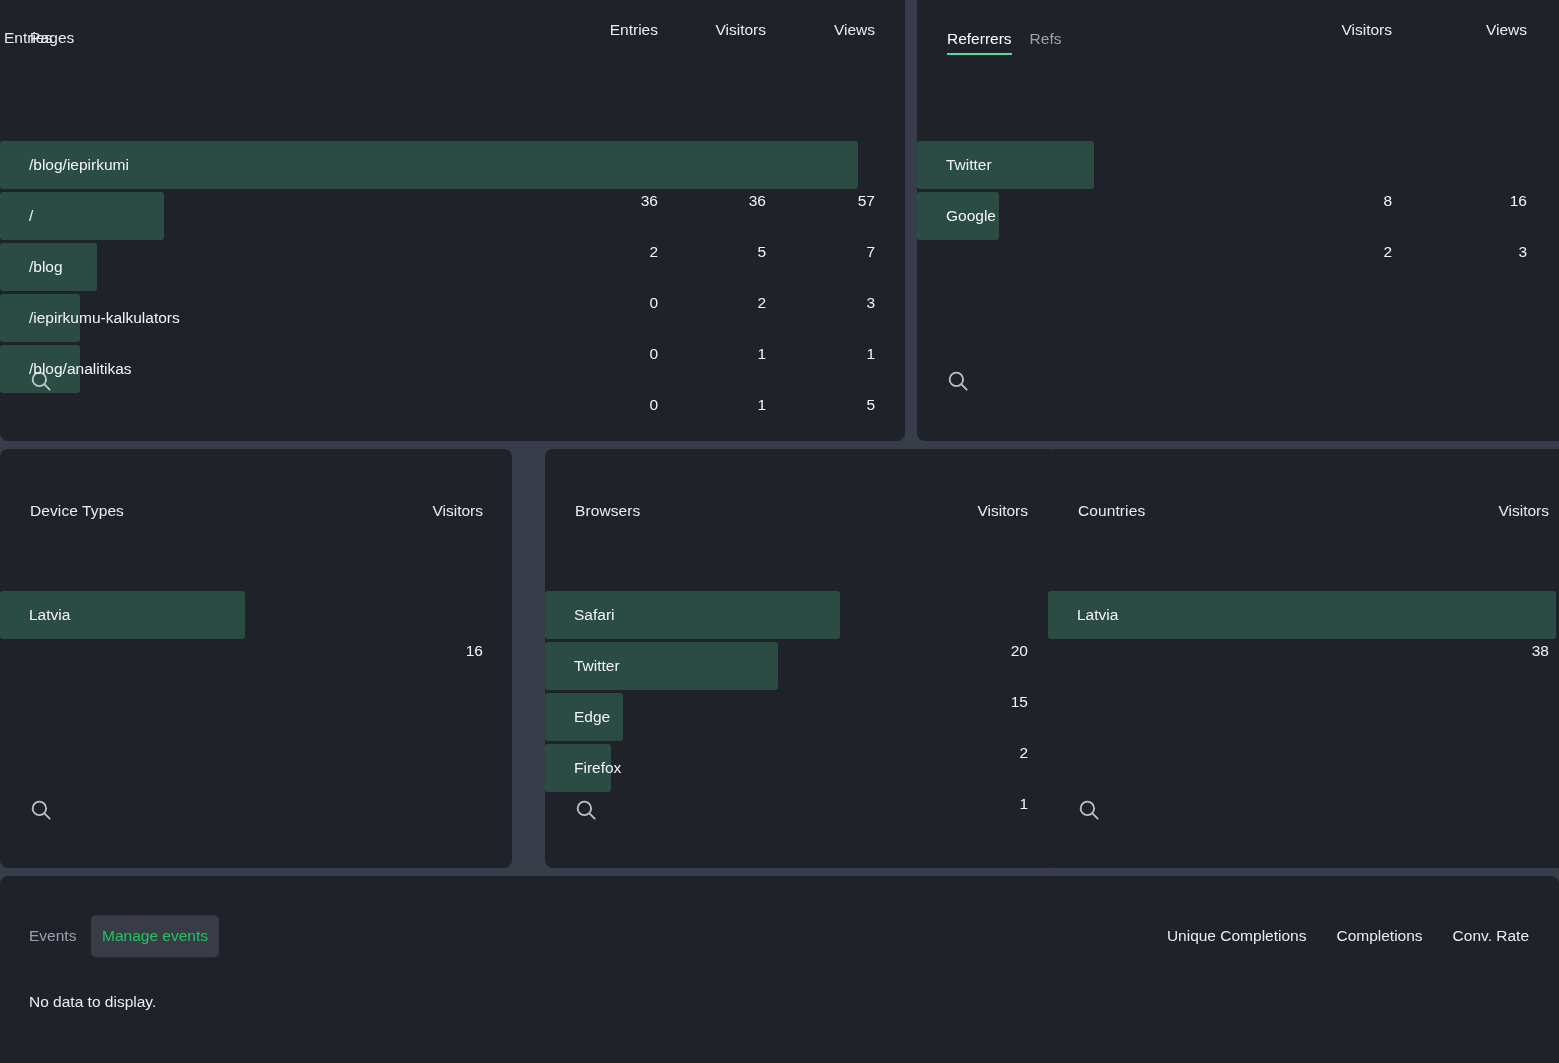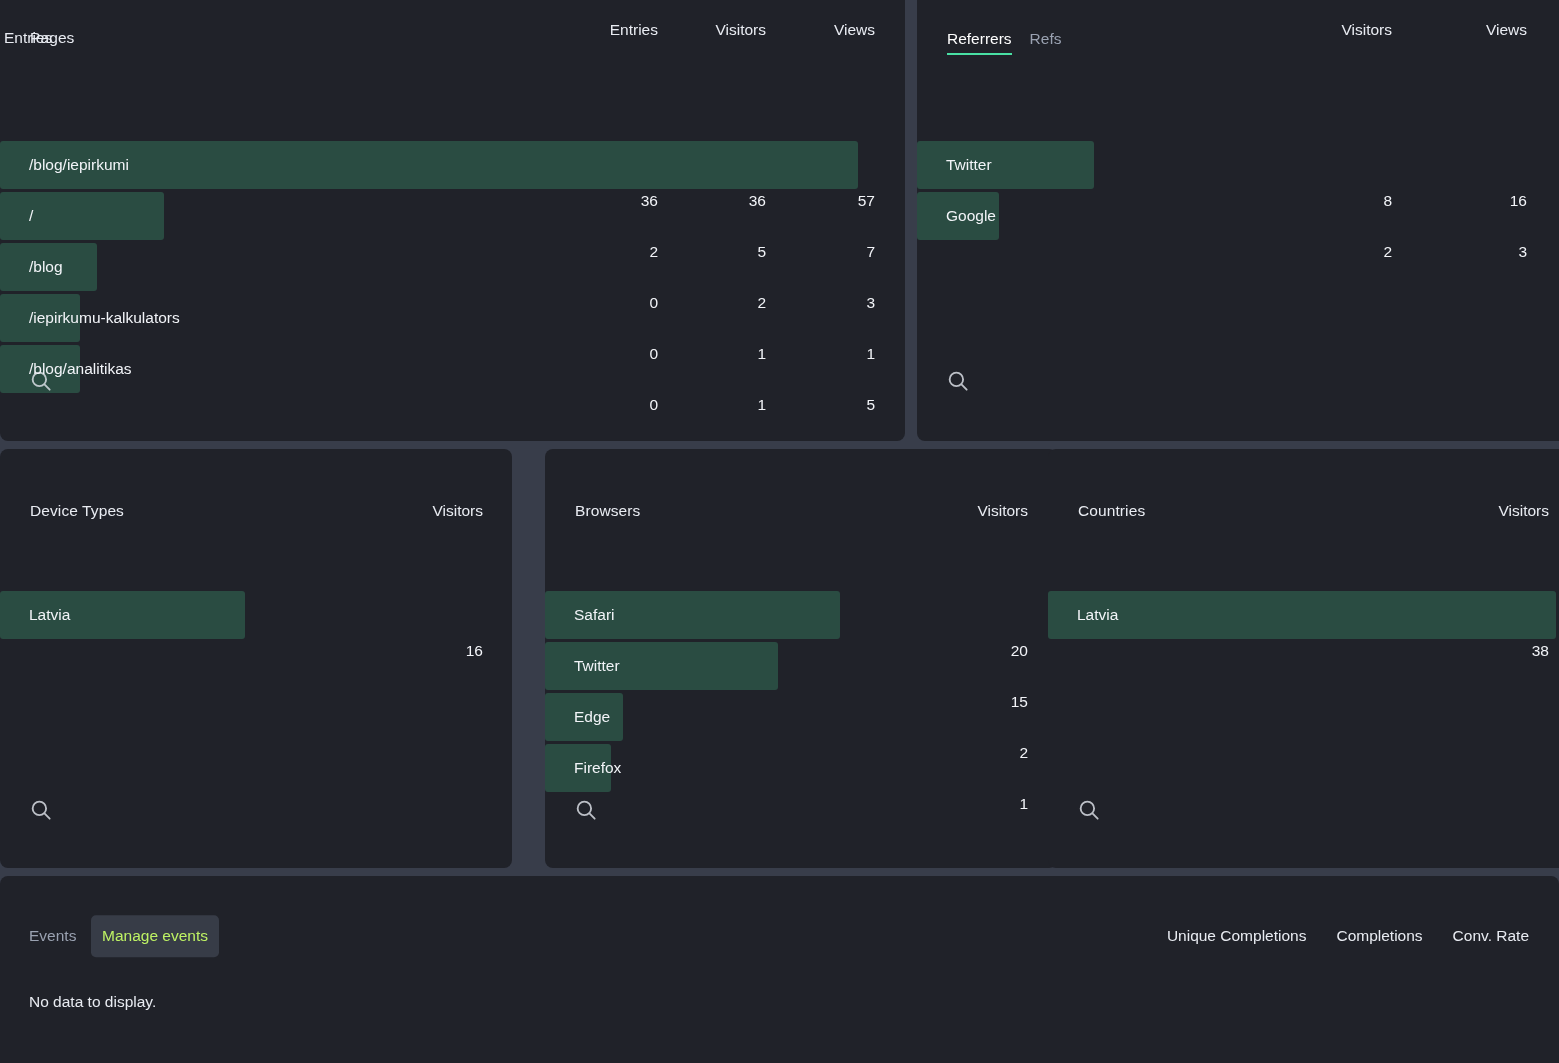--- a/index.html
+++ b/index.html
@@ -136,21 +136,21 @@
     font-size: 15.5px;
     color: #9aa2b1;
     white-space: nowrap;
   }
   .manage-btn {
     position: absolute;
     left: 91px;
     top: 50%;
     transform: translateY(-50%);
     background: #373c47;
-    color: #bef264;
+    color: #22c55e;
     font-size: 15.5px;
     font-family: "Liberation Sans", sans-serif;
     border: none;
     border-radius: 5px;
     padding: 13px 11px;
     cursor: pointer;
     white-space: nowrap;
     line-height: 1;
   }
   .events-metrics {

